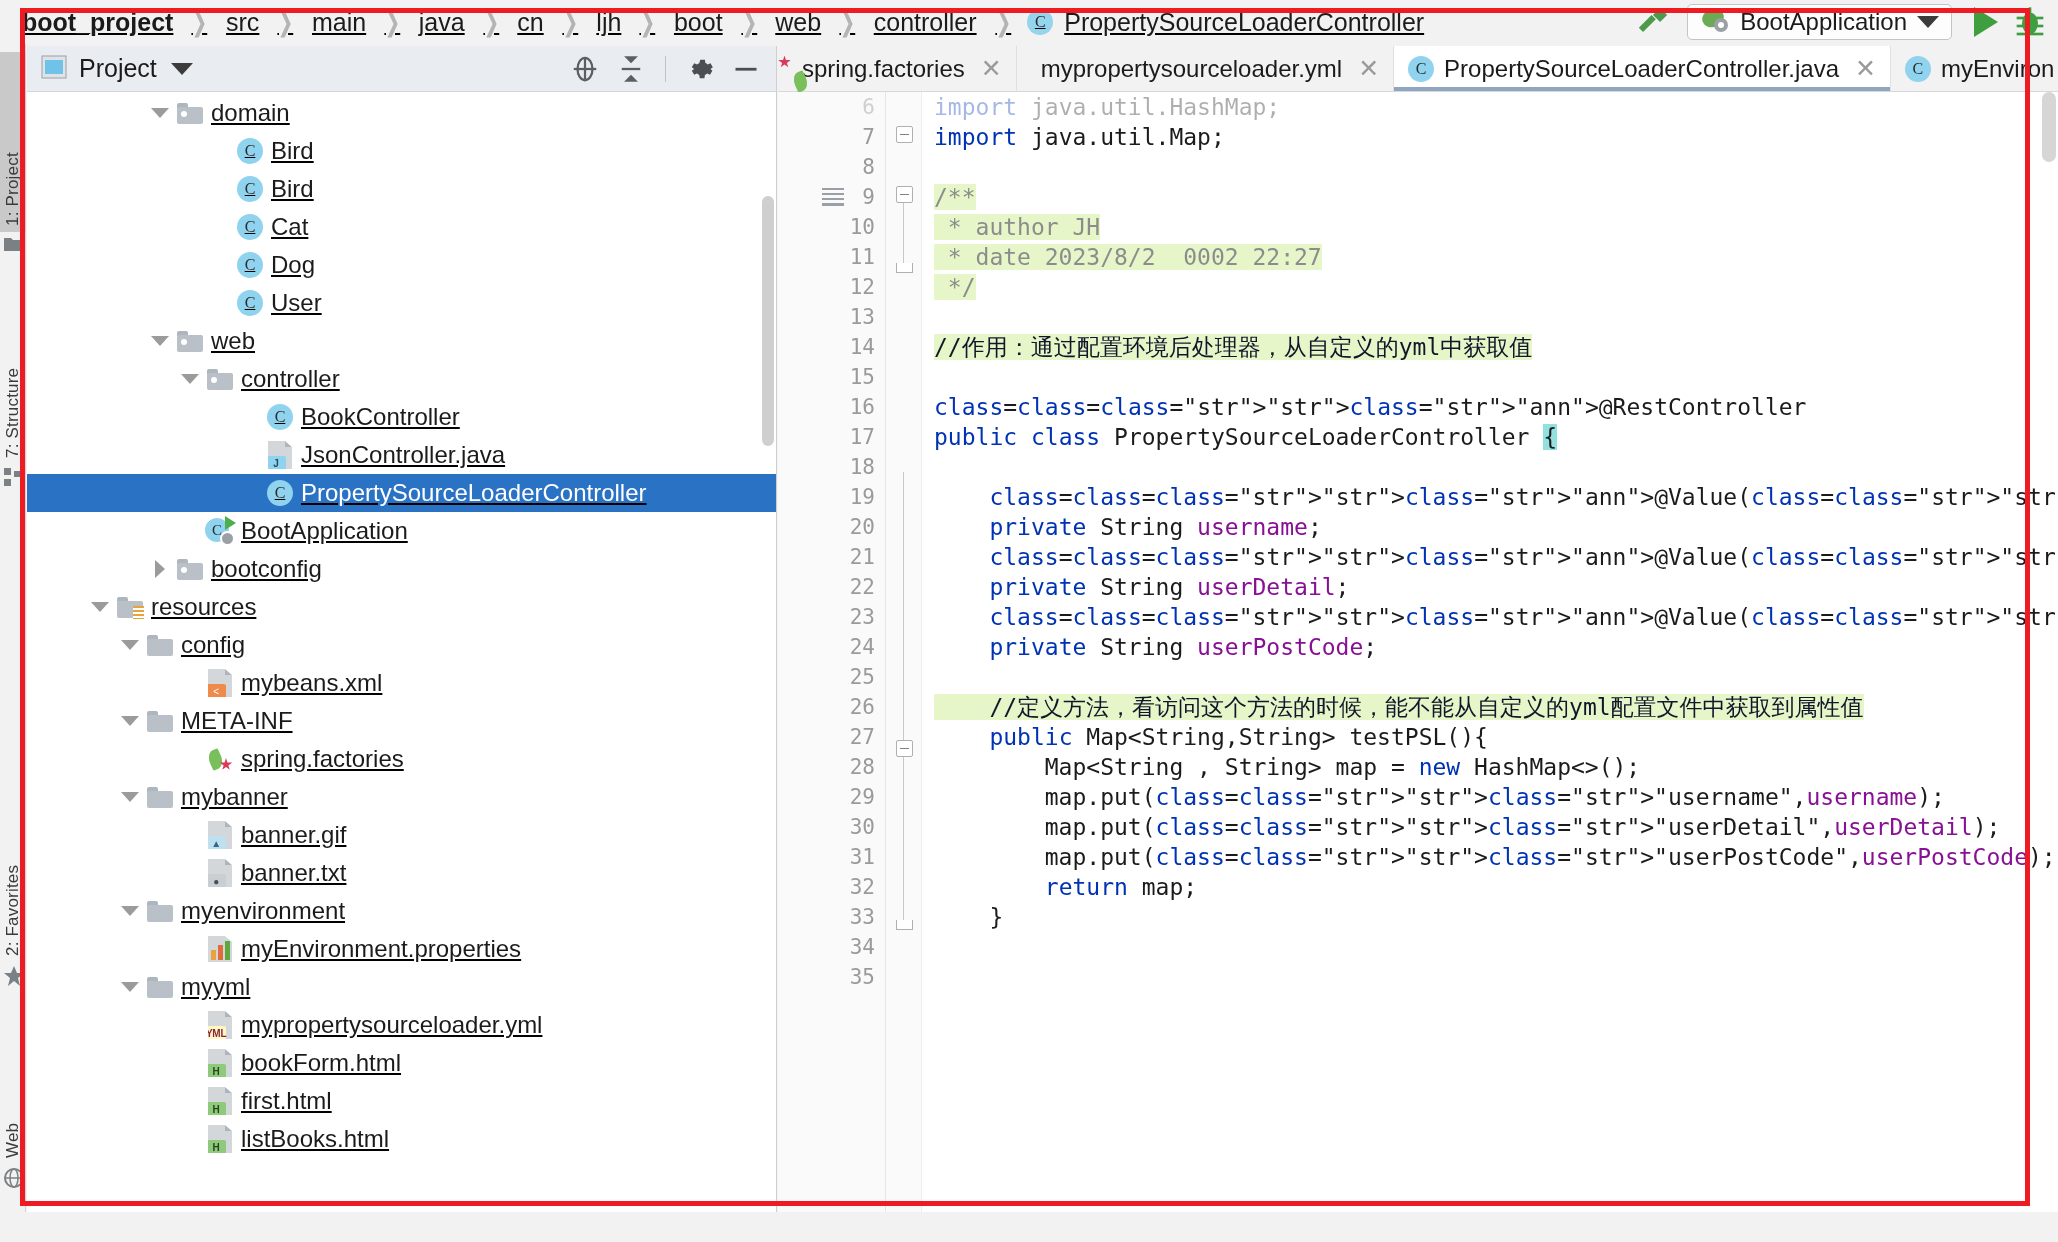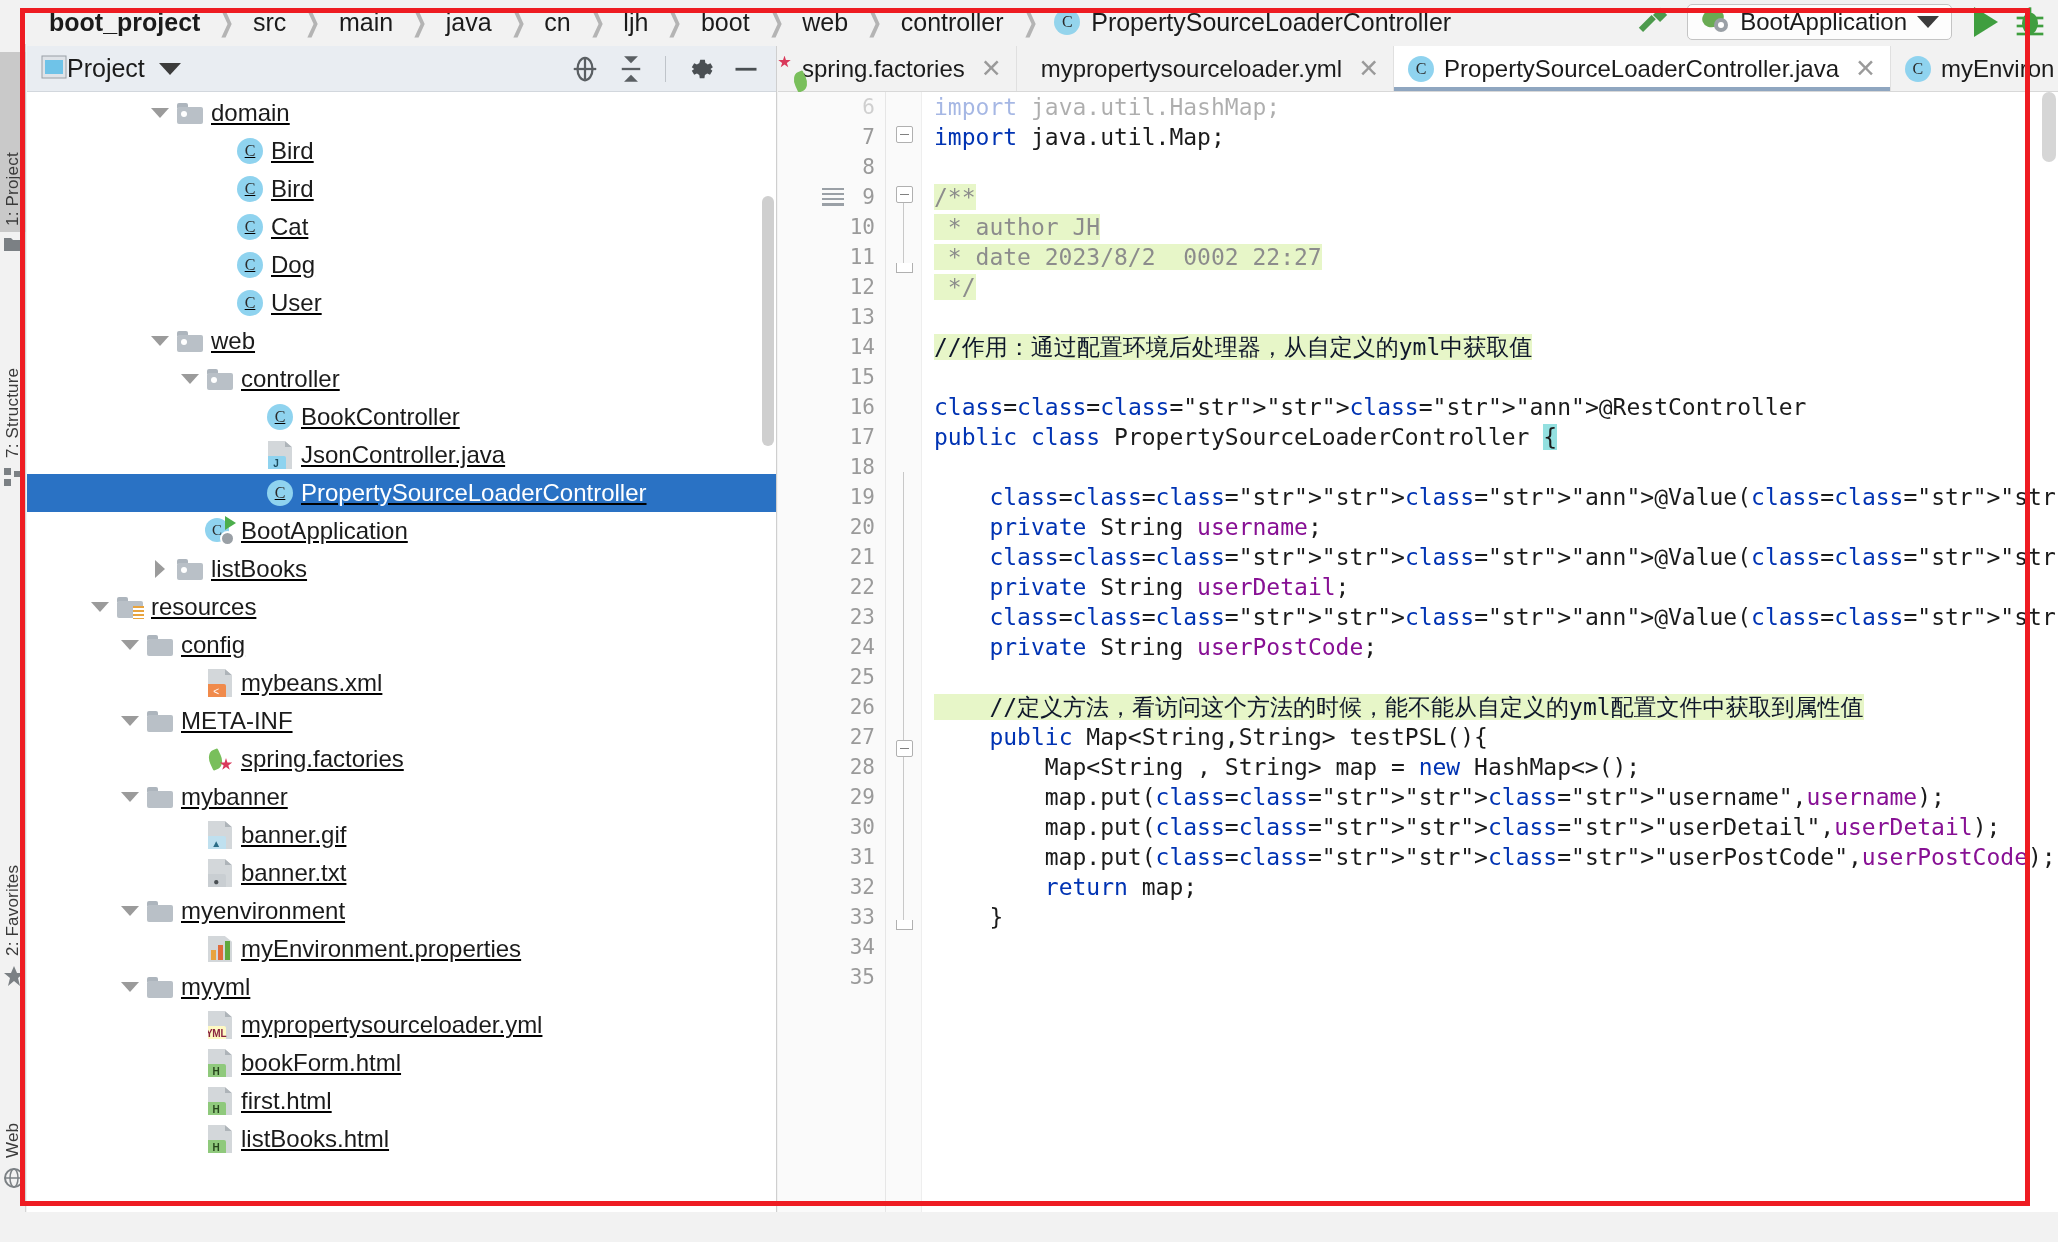--- a/index.html
+++ b/index.html
@@ -20,21 +20,21 @@
     pointer-events: none;
     z-index: 99;
   }
 
   
   .topbar {
     position: absolute; left: 0; top: 0; width: 2058px; height: 44px;
     background: #f2f2f2;
     display: flex; align-items: center;
   }
-  .crumbs { display:flex; align-items:center; padding-left:47px; height:44px; }
+  .crumbs { display:flex; align-items:center; padding-left:20px; height:44px;text-decoration:underline; }
   .crumb {
     font-size: 25px; color:#1b1b1b;
     padding: 0 2px; white-space: nowrap;
   }
   .crumb.first { font-weight: bold; }
   .crumb-sep {
     font-size: 27px; color: #b4b4b4; margin: 0 13px; font-weight: 300;
     transform: scaleX(0.7);
   }
   .cls-badge {
@@ -75,21 +75,21 @@
 
   
   .project-panel {
     position:absolute; left:27px; top:46px; width:750px; height:1196px;
     background:#ffffff; border-right:1px solid #cfcfcf;
   }
   .proj-header {
     height:46px; background:#e9edf2; border-bottom:1px solid #d2d7dd;
     display:flex; align-items:center; padding:0 10px 0 14px;
   }
-  .proj-title { font-size:25px; color:#1b1b1b; margin-left:0; }
+  .proj-title { font-size:25px; color:#1b1b1b; margin-left:12px; }
   .proj-hdr-icons { margin-left:auto; display:flex; align-items:center; gap:6px; }
   .hdr-btn { width:40px;height:36px;display:flex;align-items:center;justify-content:center; }
   .vsep { width:1px; height:26px; background:#bfc4ca; margin:0 8px; }
 
   .tree { position:relative; height:1150px; overflow:hidden; padding-top:2px; background:#fff;text-decoration:underline; }
   .row {
     display:flex; align-items:center; height:38px;
     font-size:24px; color:#1b1b1b; white-space:nowrap;
     padding-right:4px;
   }
@@ -466,21 +466,21 @@
           <span class="arrow-slot">
             <span class="arr-right"></span>
           </span>
           <span class="ico-slot">
             <span class="folder">
               <span class="tab"></span>
               <span class="body"></span>
               <span class="dot"></span>
             </span>
           </span>
-          <span class="lbl">listBooks</span>
+          <span class="lbl">bootconfig</span>
         </div>
         <div class="row">
           <span style="width:60px;flex:none;"></span>
           <span class="arrow-slot">
             <span class="arr-down"></span>
           </span>
           <span class="ico-slot">
             <span class="folder res">
               <span class="tab"></span>
               <span class="body"></span>

